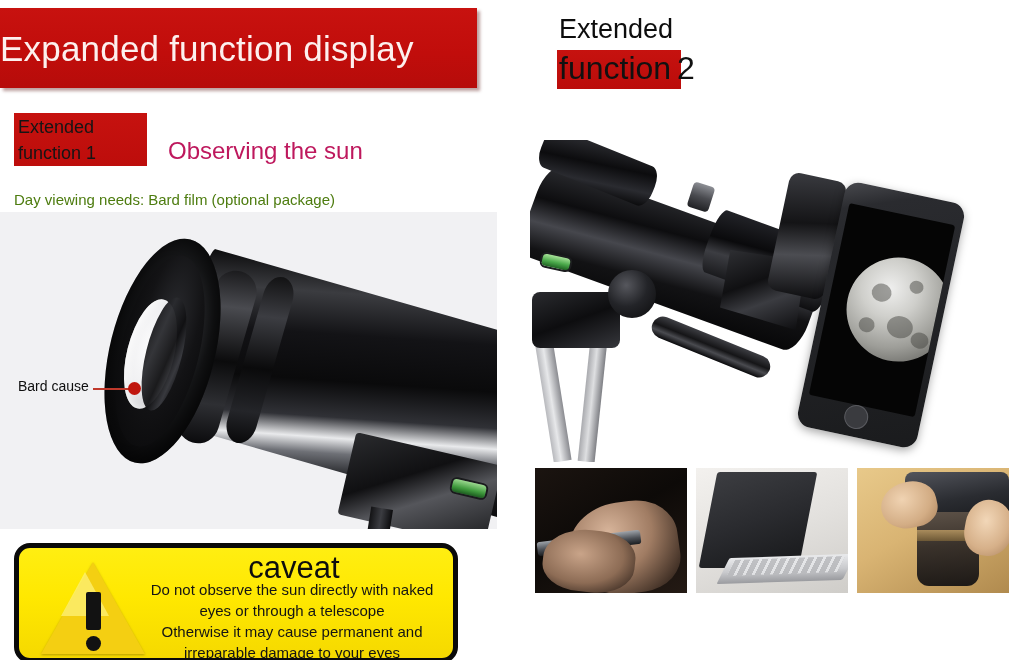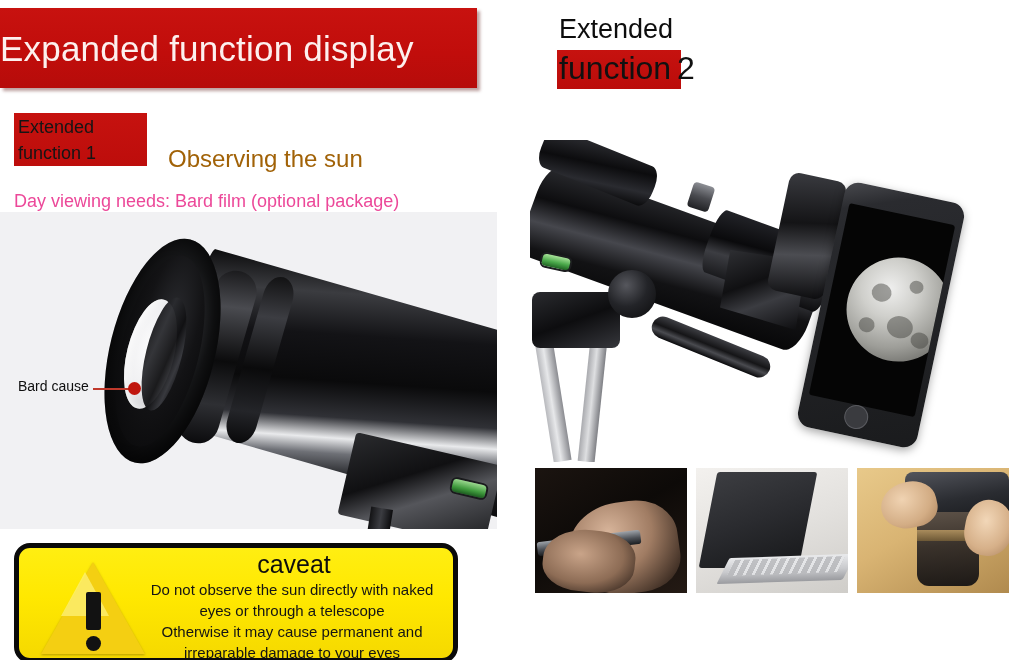--- a/index.html
+++ b/index.html
@@ -56,30 +56,29 @@
     font-size: 18px;
     line-height: 26px;
     color: #151515;
     white-space: pre-line;
   }
 
   .heading-observing {
     position: absolute;
     left: 168px; top: 137px;
     font-size: 24px;
-    color: #a16207;
+    color: #be185d;
     white-space: nowrap;
-    margin-top: 8px;
   }
 
   .subtext-day {
     position: absolute;
     left: 14px; top: 191px;
-    font-size: 18px;
-    color: #ec4899;
+    font-size: 15px;
+    color: #4d7c0f;
     white-space: nowrap;
   }
 
   
   .photo-left {
     position: absolute;
     left: 0; top: 212px;
     width: 497px; height: 317px;
     background: #f1f1f3;
     overflow: hidden;
@@ -233,21 +232,21 @@
     left: 67px; top: 88px;
     width: 15px; height: 15px;
     border-radius: 50%;
     background: #121212;
   }
   .caveat-title {
     position: absolute;
     left: 110px; top: 2px;
     width: 330px;
     text-align: center;
-    font-size: 25px;
+    font-size: 31px;
     color: #0e0e0e;
   }
   .caveat-body {
     position: absolute;
     left: 106px; top: 31px;
     width: 334px;
     text-align: center;
     font-size: 15px;
     line-height: 21px;
     color: #141414;

